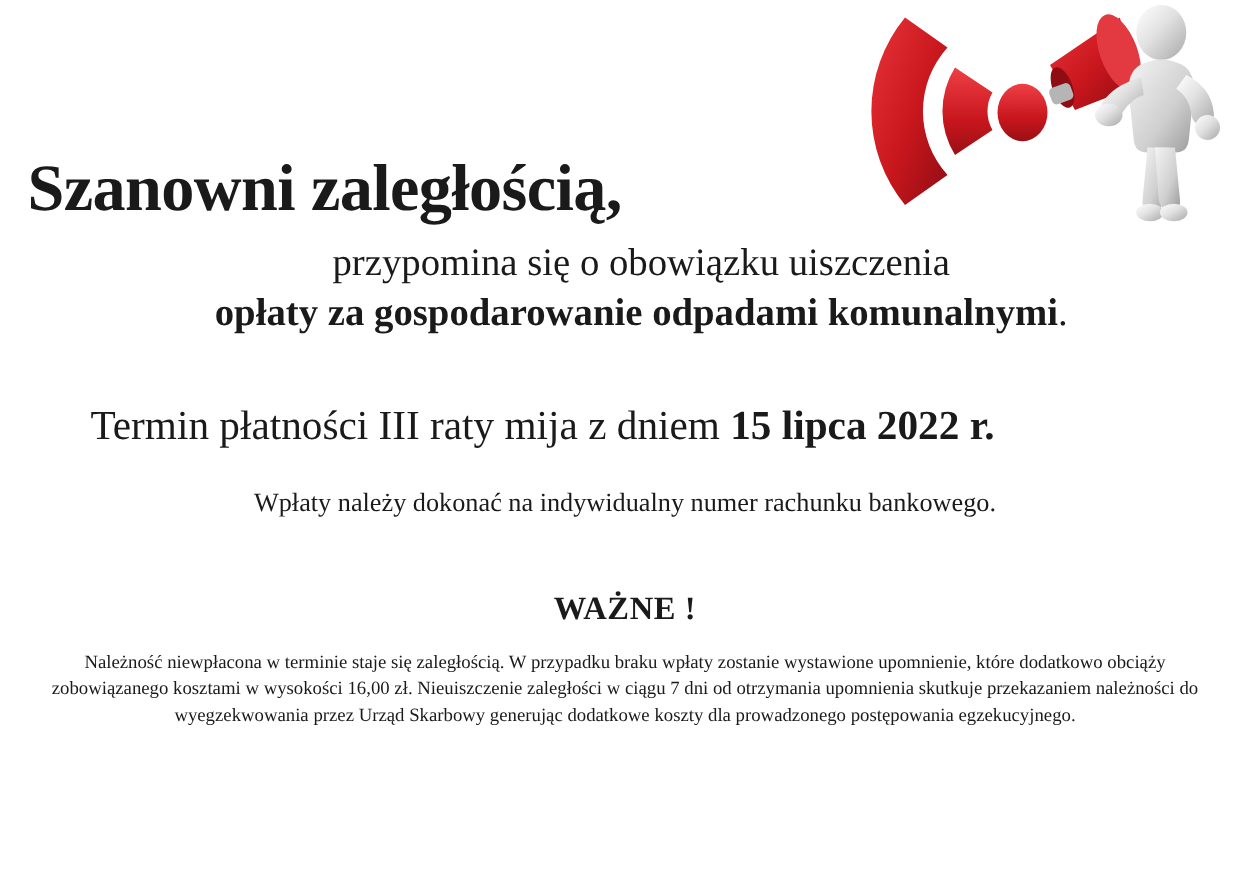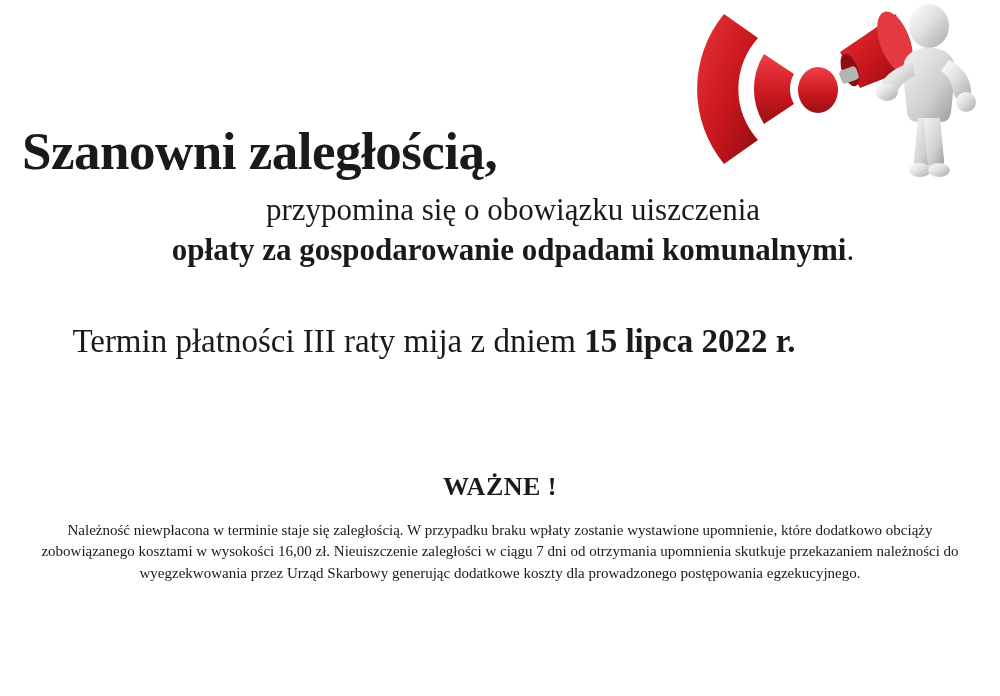--- a/index.html
+++ b/index.html
@@ -123,20 +123,21 @@
     <div class="line1">przypomina się o obowiązku uiszczenia</div>
     <div class="line2">
       <span>opłaty za gospodarowanie odpadami komunalnymi</span><span class="dot">.</span>
     </div>
   </div>
 
   <div class="deadline">
     <span>Termin płatności III raty mija z dniem </span><span class="date">15 lipca 2022 r.</span>
   </div>
 
+  <div class="payment-note">Wpłaty należy dokonać na indywidualny numer rachunku bankowego.</div>
 
   <div class="important-title">WAŻNE !</div>
 
   <p class="important-body">Należność niewpłacona w terminie staje się zaległością. W przypadku braku wpłaty zostanie wystawione upomnienie, które dodatkowo obciąży zobowiązanego kosztami w wysokości 16,00 zł. Nieuiszczenie zaległości w ciągu 7 dni od otrzymania upomnienia skutkuje przekazaniem należności do wyegzekwowania przez Urząd Skarbowy generując dodatkowe koszty dla prowadzonego postępowania egzekucyjnego.</p>
 
   <div class="illustration">
     <svg viewBox="0 0 300 185" width="300" height="185" xmlns="http://www.w3.org/2000/svg" aria-hidden="true">
       <defs>
         <linearGradient id="redGrad" x1="0" y1="0" x2="1" y2="1">
           <stop offset="0%" stop-color="#e8343a"></stop>

